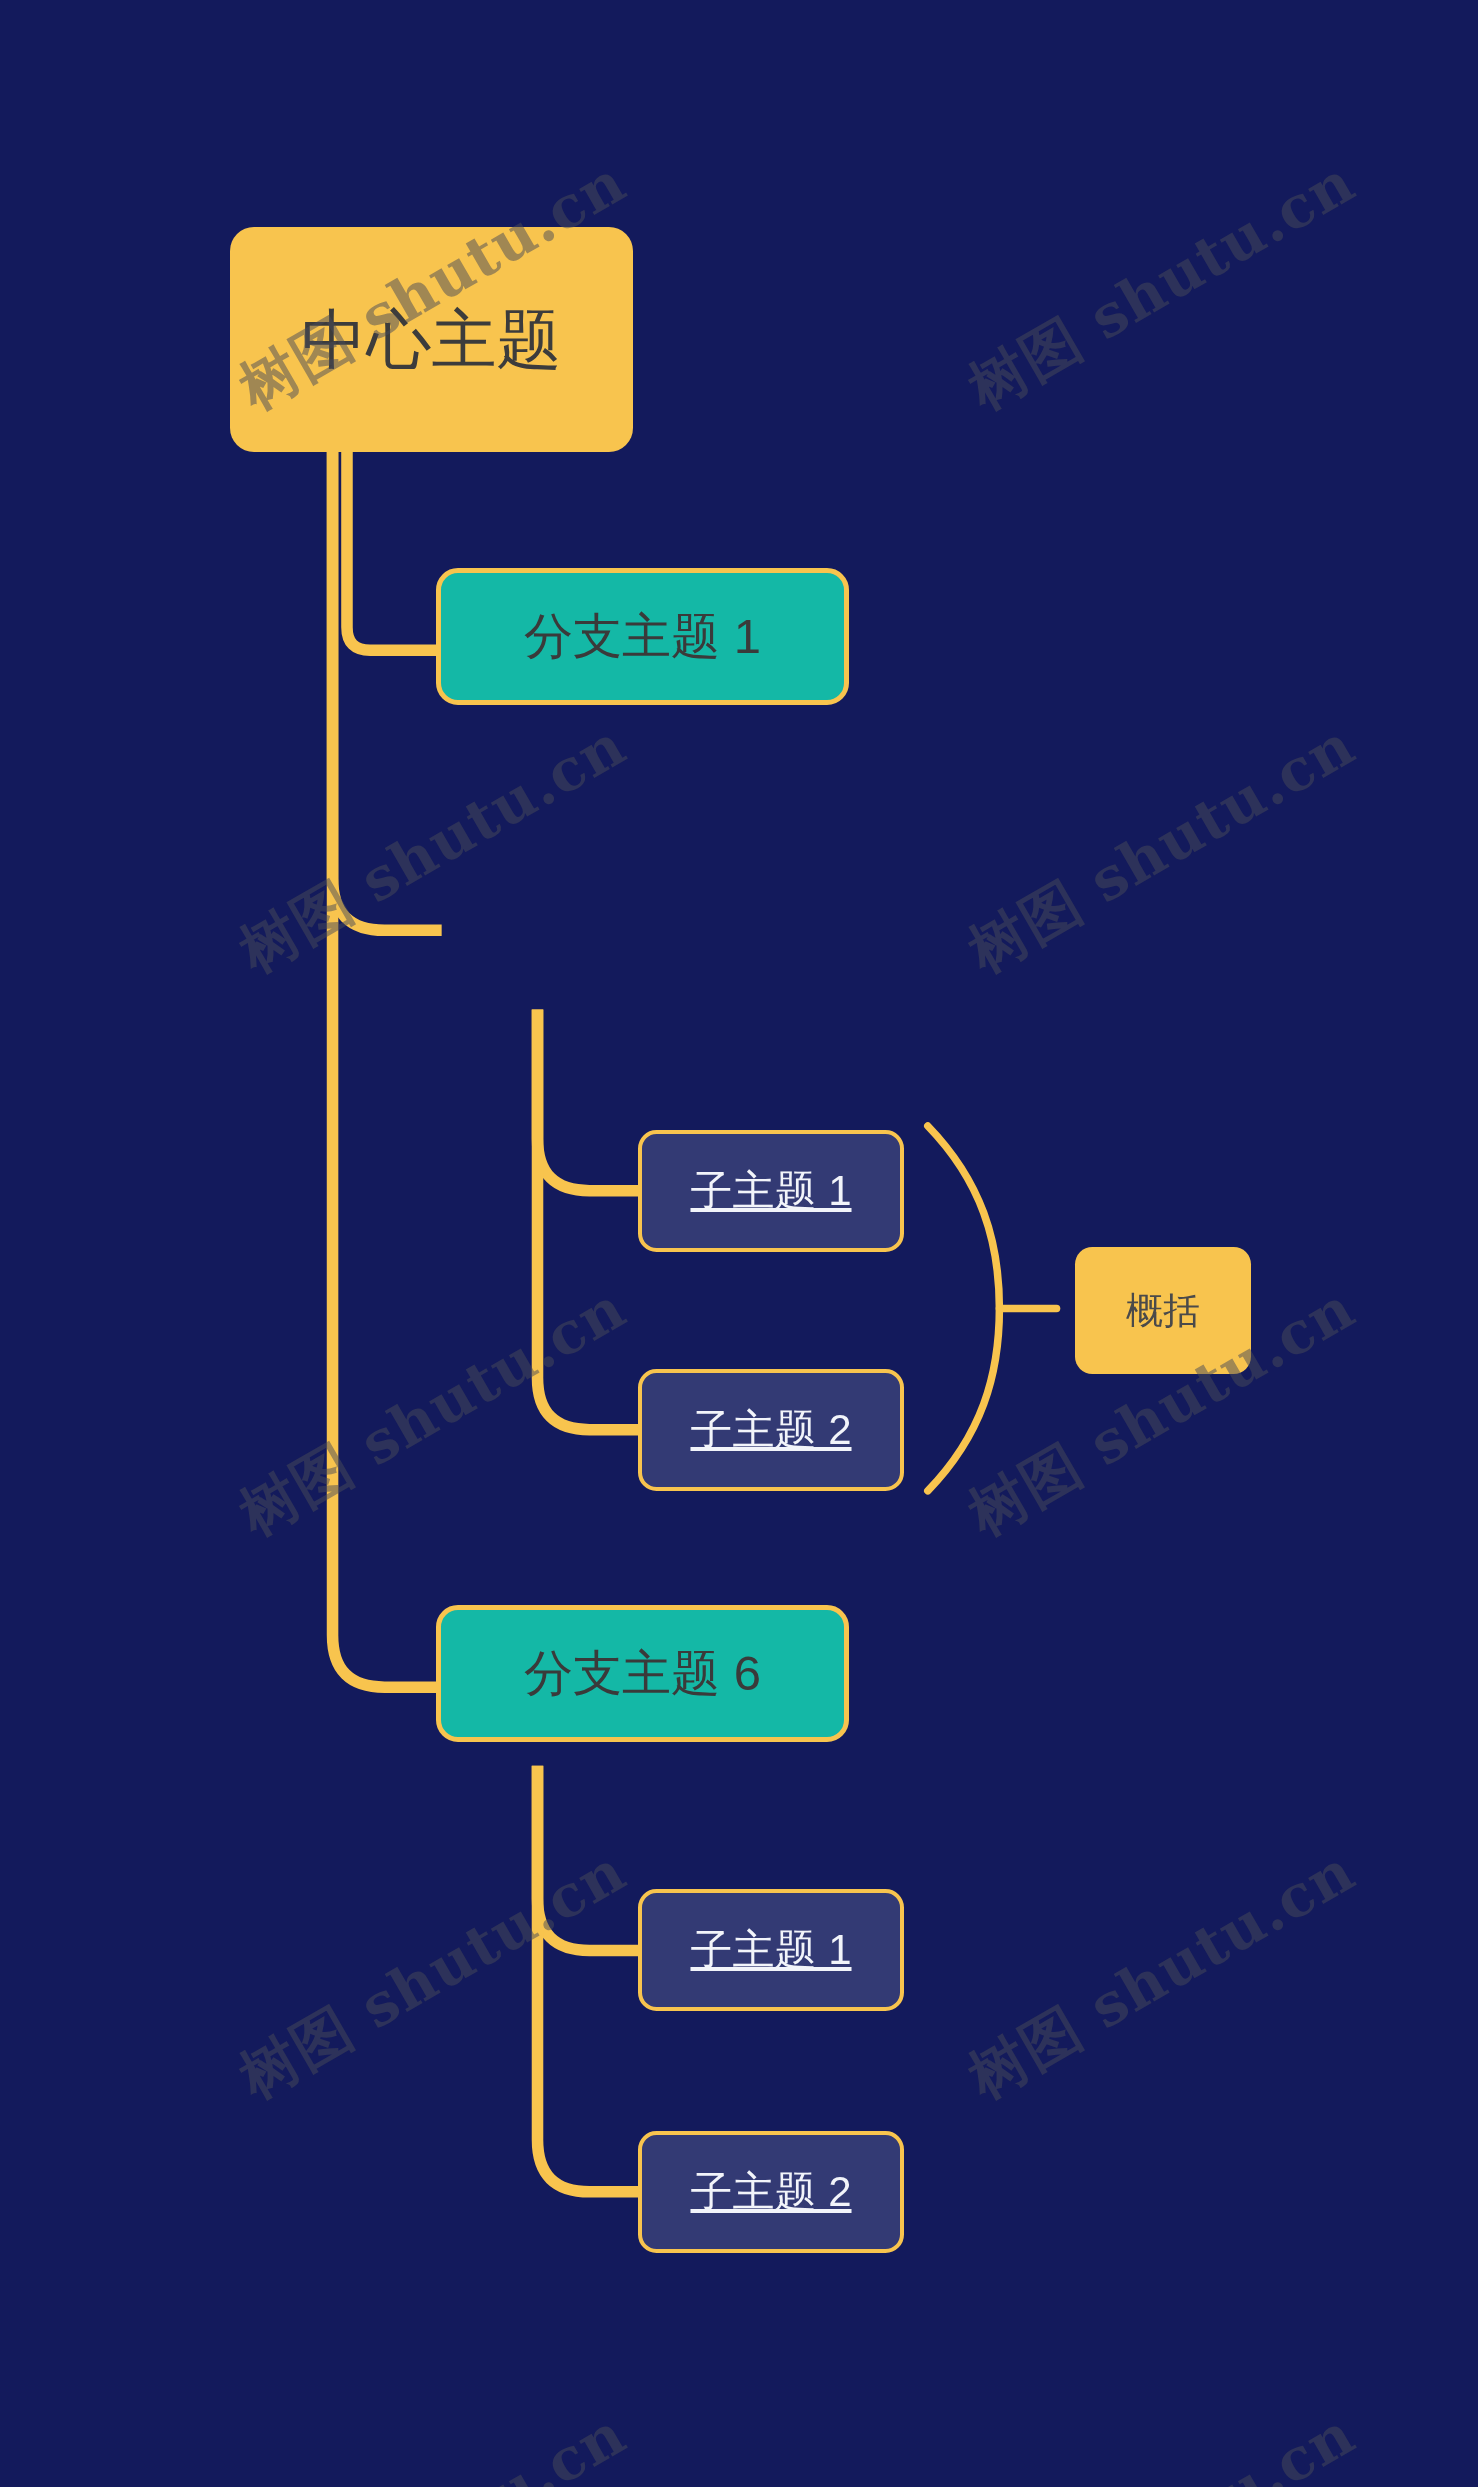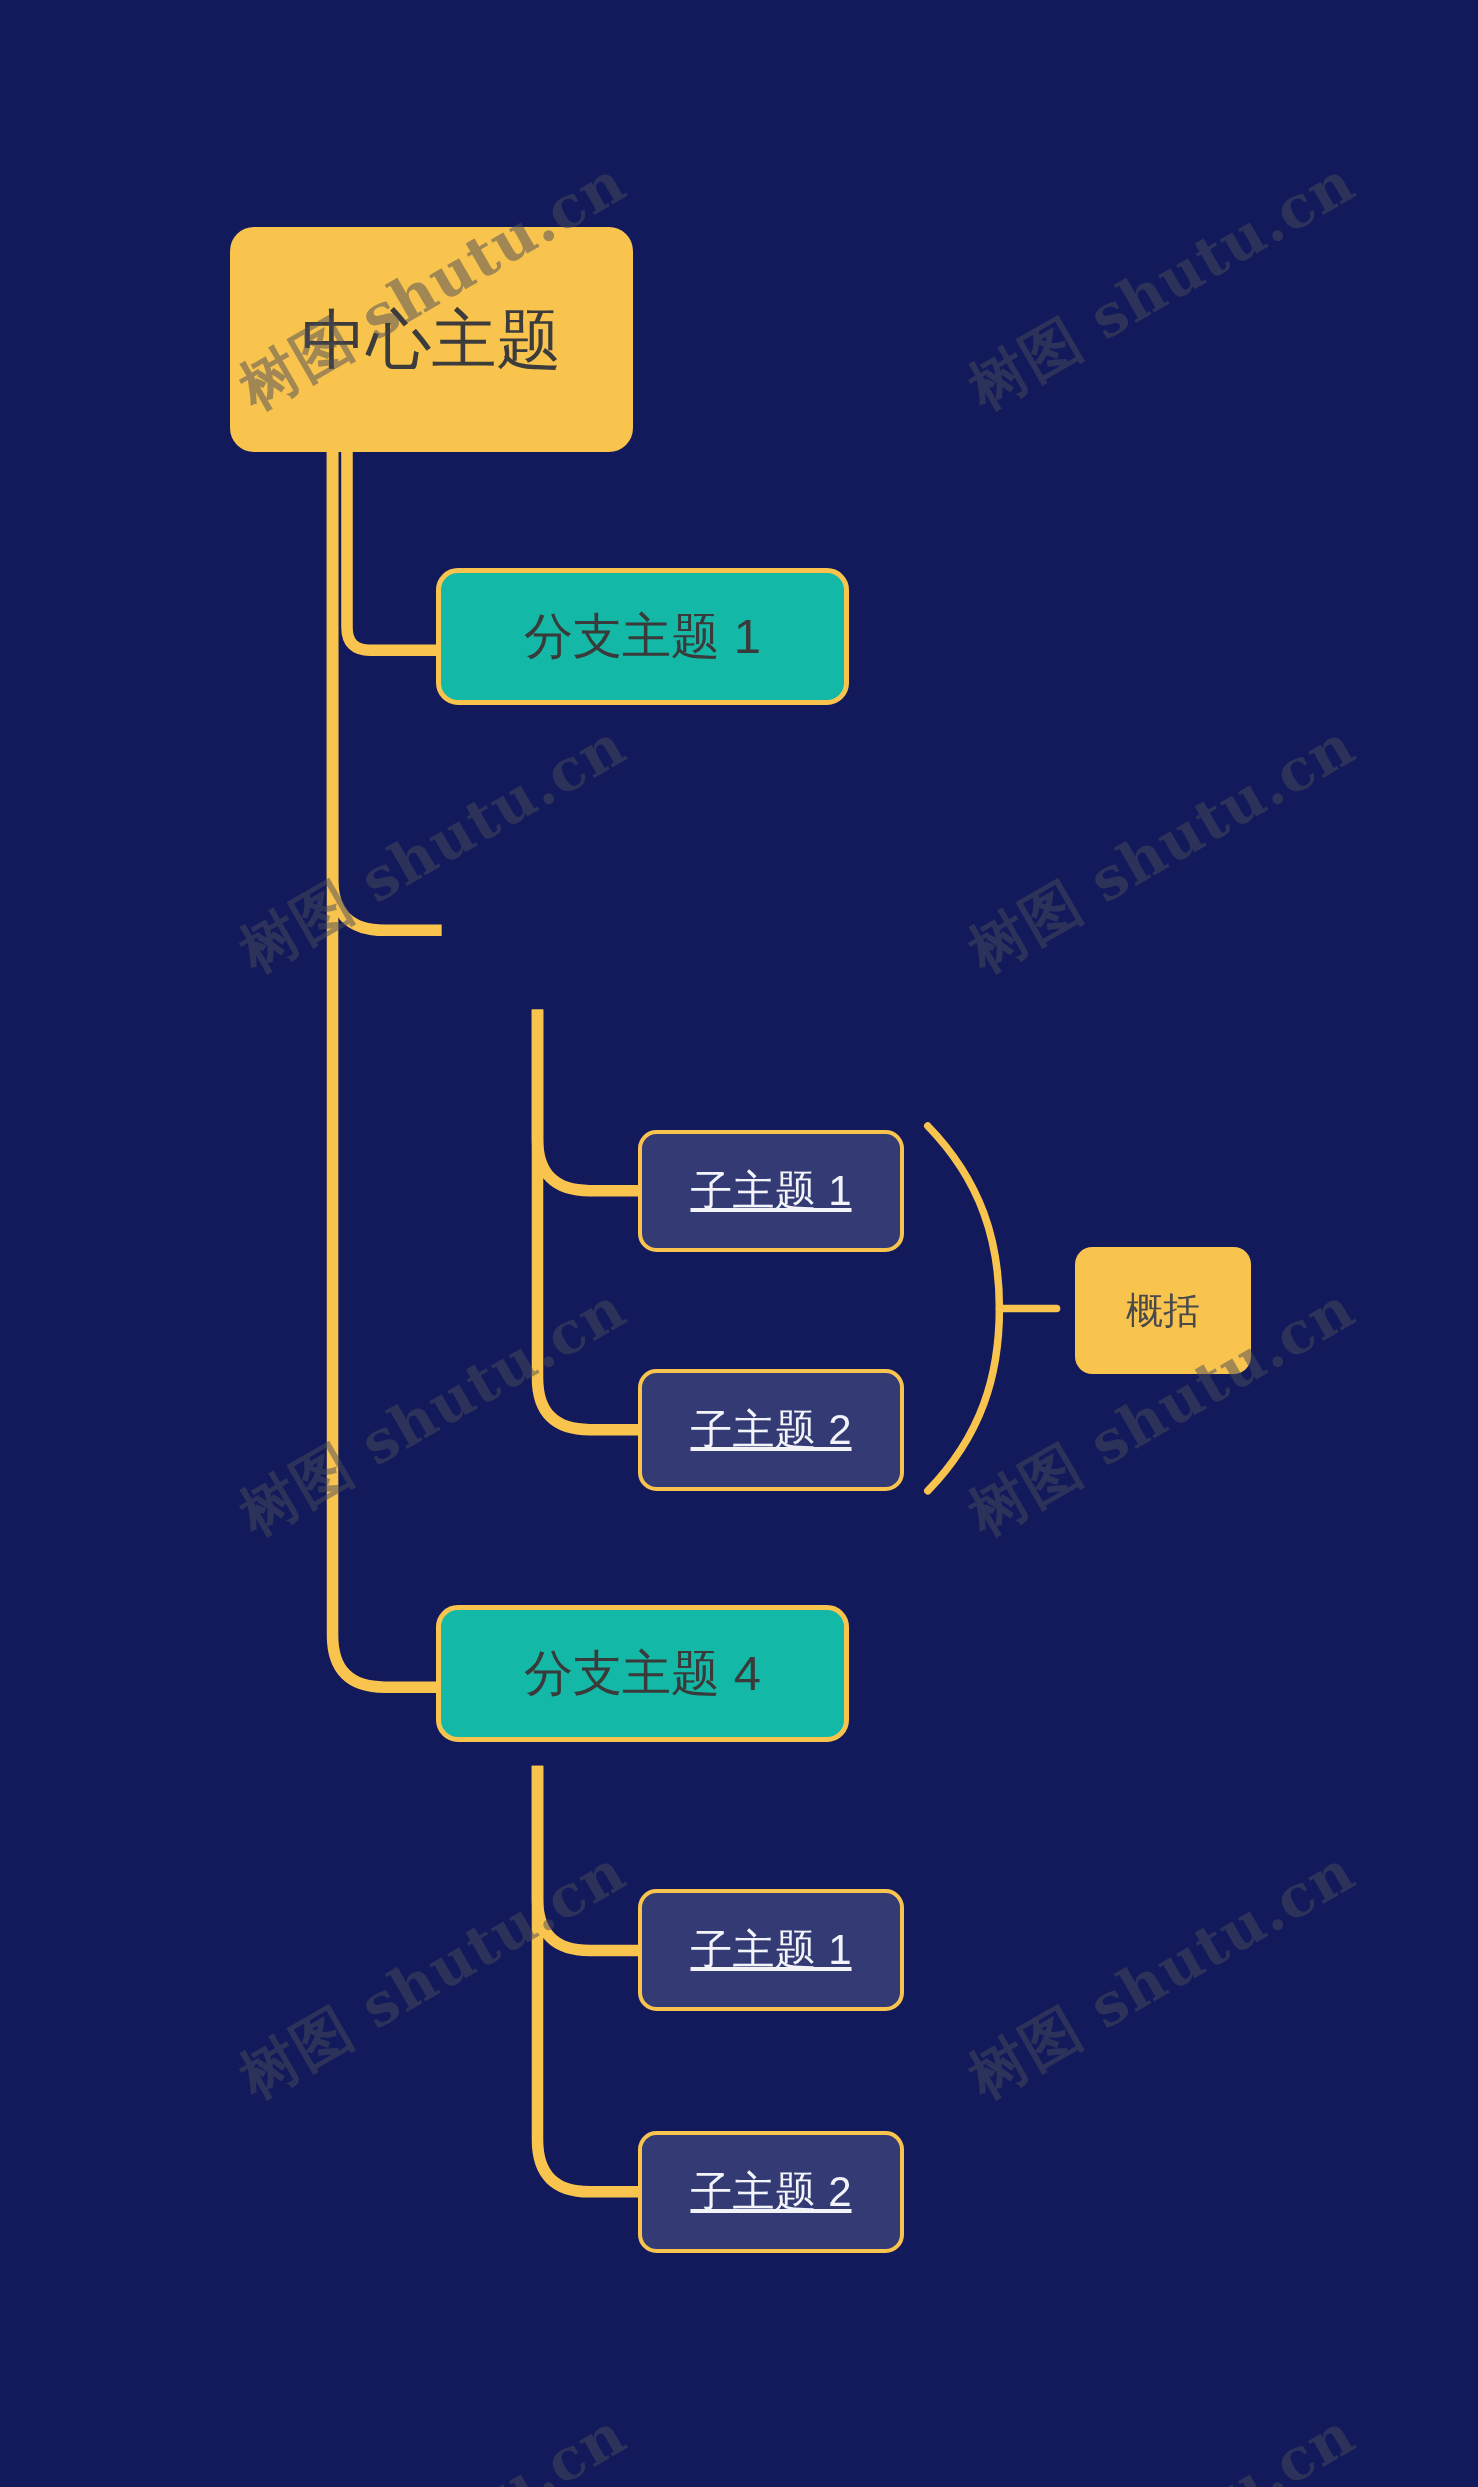--- a/index.html
+++ b/index.html
@@ -94,21 +94,21 @@
 
   <div class="node node-sub node-sub-2-2">
     <span>子主题 2</span>
   </div>
 
   <div class="node node-summary">
     <span>概括</span>
   </div>
 
   <div class="node node-branch node-branch-3">
-    <span>分支主题 4</span>
+    <span>分支主题 6</span>
   </div>
 
   <div class="node node-sub node-sub-3-1">
     <span>子主题 1</span>
   </div>
 
   <div class="node node-sub node-sub-3-2">
     <span>子主题 2</span>
   </div>
 

